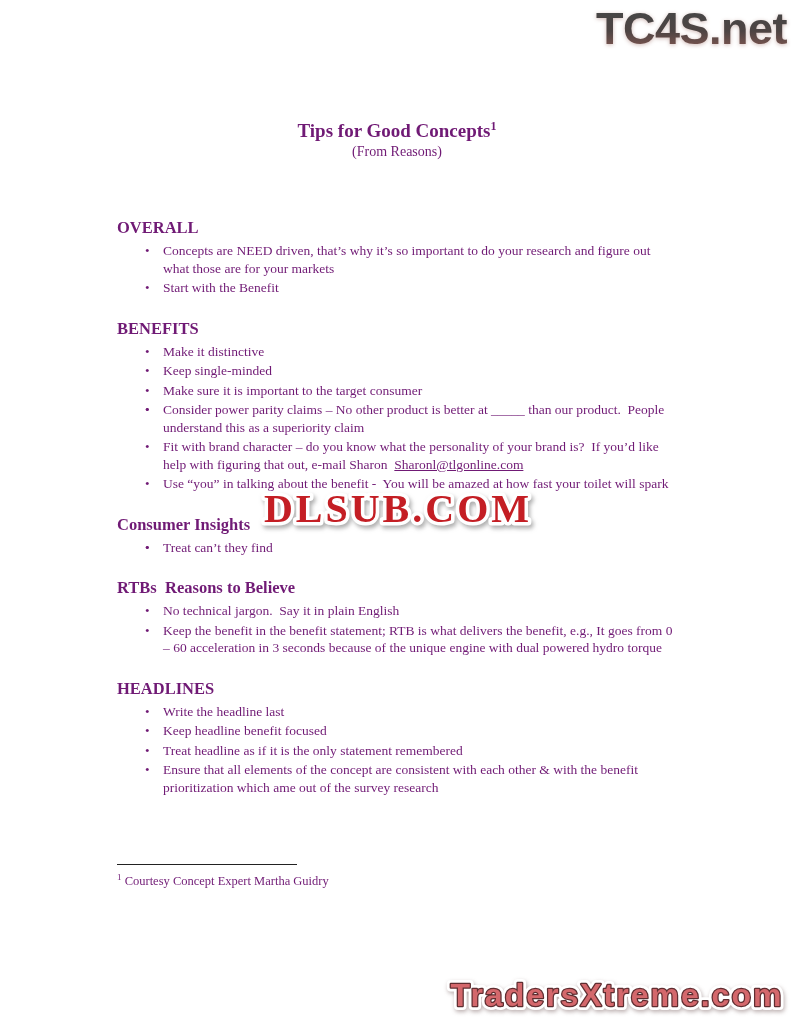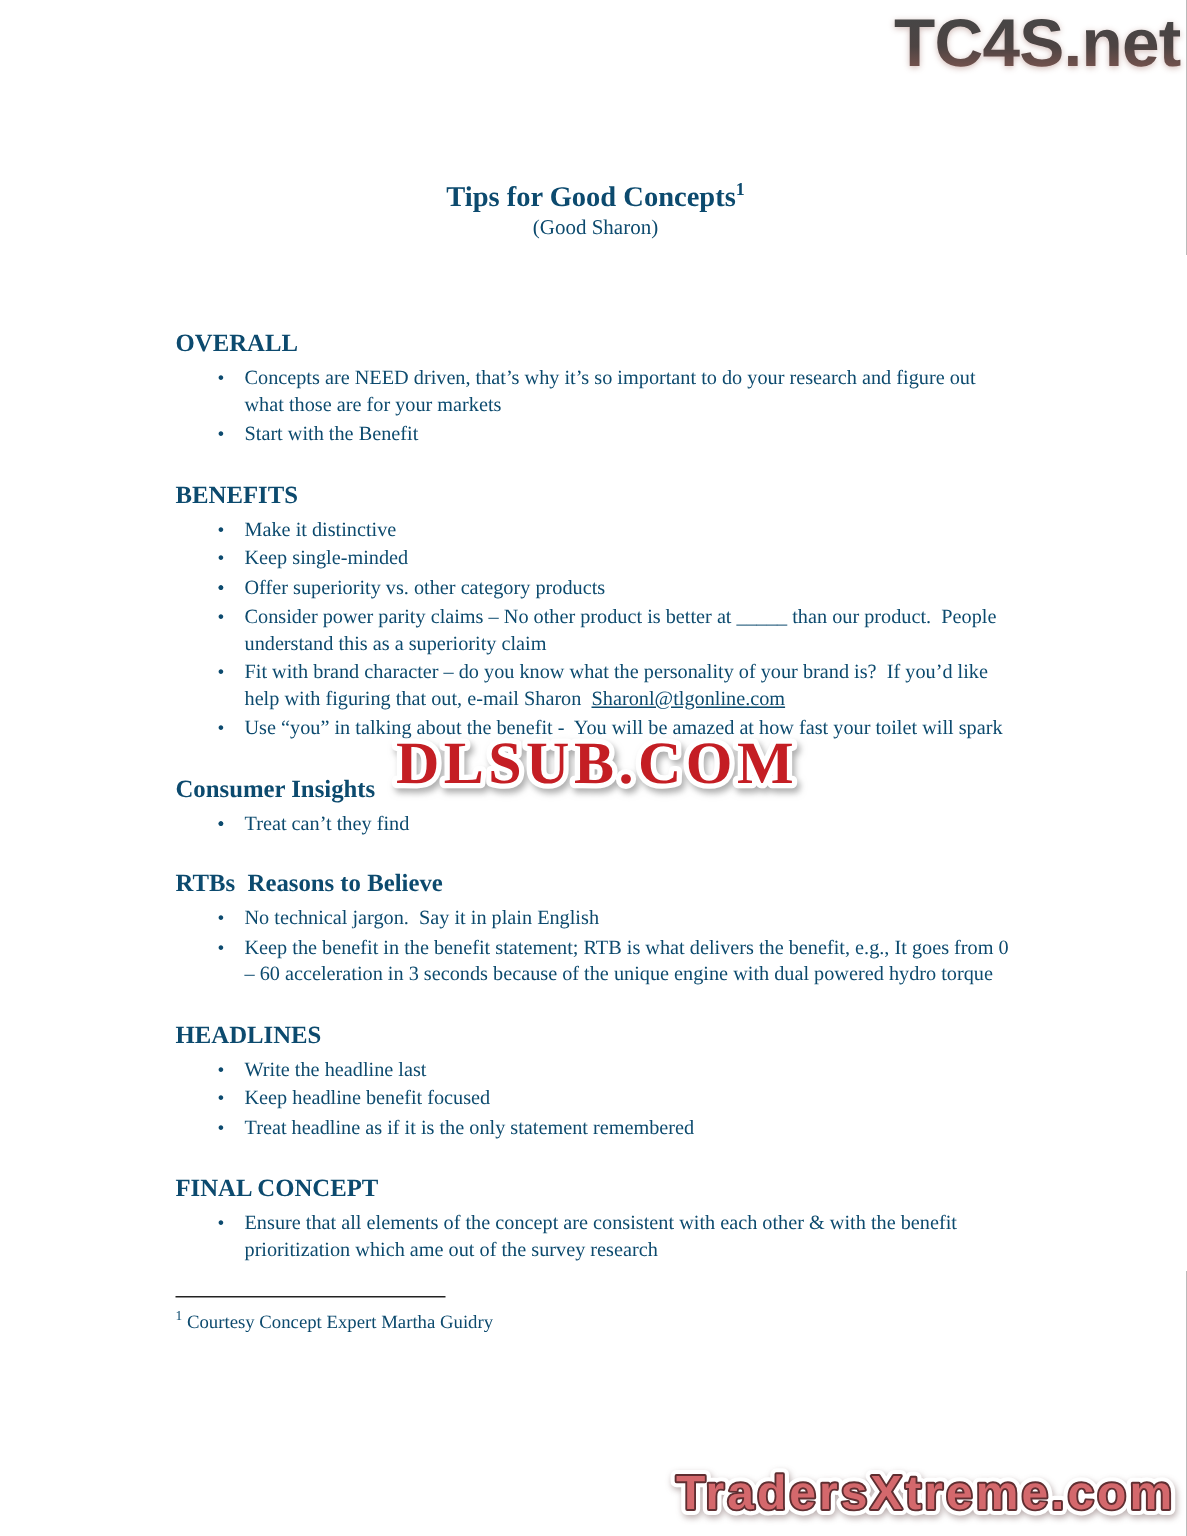--- a/index.html
+++ b/index.html
@@ -3,21 +3,21 @@
 <meta charset="utf-8">
 <style>
   * { margin: 0; padding: 0; box-sizing: border-box; }
   html, body { background: #888; }
   .page {
     position: relative;
     width: 791px;
     height: 1024px;
     background: #ffffff;
     font-family: "Liberation Serif", serif;
-    color: #0c4a6e;
+    color: #701a75;
     overflow: hidden;
     margin: 0 auto;
   }
   .content {
     position: absolute;
     left: 117px;
     top: 0;
     width: 560px;
   }
   .title-block {
@@ -120,38 +120,38 @@
         <stop offset="1" stop-color="#8d5c55"></stop>
       </linearGradient>
     </defs>
     <text x="198" y="43" text-anchor="end" font-size="45" font-weight="bold" letter-spacing="-0.5" fill="url(#tc4s-grad)">TC4S.net</text>
   </svg>
 
   <div class="content">
 
     <div class="title-block">
       <div class="doc-title"><span>Tips for Good Concepts</span><sup>1</sup></div>
-      <div class="doc-subtitle">(Good Sharon)</div>
+      <div class="doc-subtitle">(From Reasons)</div>
     </div>
 
     <section class="first">
       <h2>OVERALL</h2>
       <ul>
         <li><span class="bullet-glyph">•</span><span class="bullet-text">Concepts are NEED driven, that’s why it’s so important to do your research and figure out what those are for your markets</span></li>
         <li><span class="bullet-glyph">•</span><span class="bullet-text">Start with the Benefit</span></li>
       </ul>
     </section>
 
     <section>
       <h2>BENEFITS</h2>
       <ul>
         <li><span class="bullet-glyph">•</span><span class="bullet-text">Make it distinctive</span></li>
         <li><span class="bullet-glyph">•</span><span class="bullet-text">Keep single-minded</span></li>
+        <li><span class="bullet-glyph">•</span><span class="bullet-text">Make sure it is important to the target consumer</span></li>
         <li><span class="bullet-glyph">•</span></li>
-        <li><span class="bullet-glyph">•</span><span class="bullet-text">Offer superiority vs. other category products</span></li>
         <li><span class="bullet-glyph">•</span><span class="bullet-text">Consider power parity claims – No other product is better at _____ than our product.  People understand this as a superiority claim</span></li>
         <li><span class="bullet-glyph">•</span><span class="bullet-text">Fit with brand character – do you know what the personality of your brand is?  If you’d like help with figuring that out, e-mail Sharon  </span><span class="doc-link">Sharonl@tlgonline.com</span></li>
         <li><span class="bullet-glyph">•</span><span class="bullet-text">Use “you” in talking about the benefit -  You will be amazed at how fast your toilet will spark</span></li>
       </ul>
     </section>
 
     <section>
       <h2>Consumer Insights</h2>
       <ul>
         <li><span class="bullet-glyph">•</span></li>
@@ -170,21 +170,20 @@
     <section>
       <h2>HEADLINES</h2>
       <ul>
         <li><span class="bullet-glyph">•</span><span class="bullet-text">Write the headline last</span></li>
         <li><span class="bullet-glyph">•</span><span class="bullet-text">Keep headline benefit focused</span></li>
         <li><span class="bullet-glyph">•</span><span class="bullet-text">Treat headline as if it is the only statement remembered</span></li>
       </ul>
     </section>
 
     <section>
-      <h2>FINAL CONCEPT</h2>
       <ul>
         <li><span class="bullet-glyph">•</span><span class="bullet-text">Ensure that all elements of the concept are consistent with each other &amp; with the benefit prioritization which ame out of the survey research</span></li>
       </ul>
     </section>
 
   </div>
 
   <div class="footnote-block">
     <div class="footnote-rule"></div>
     <div class="footnote-text"><sup>1</sup><span> Courtesy Concept Expert Martha Guidry</span></div>

